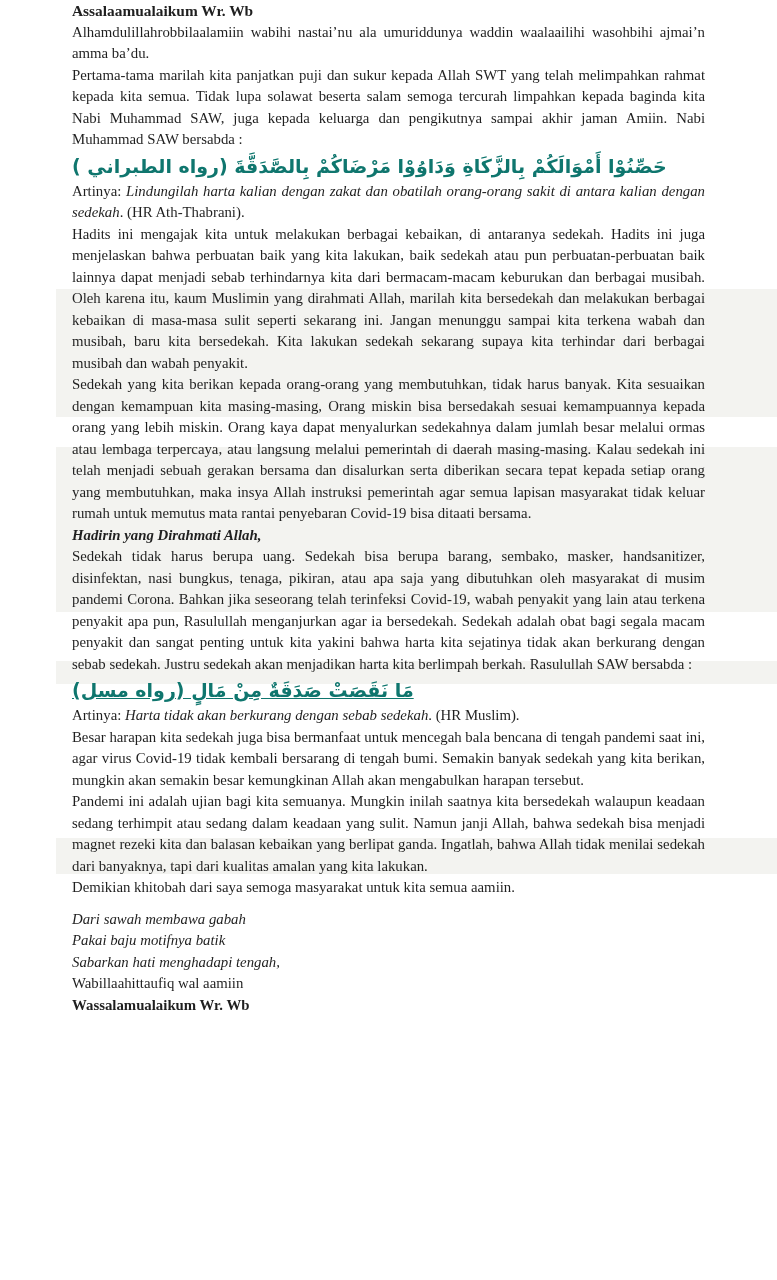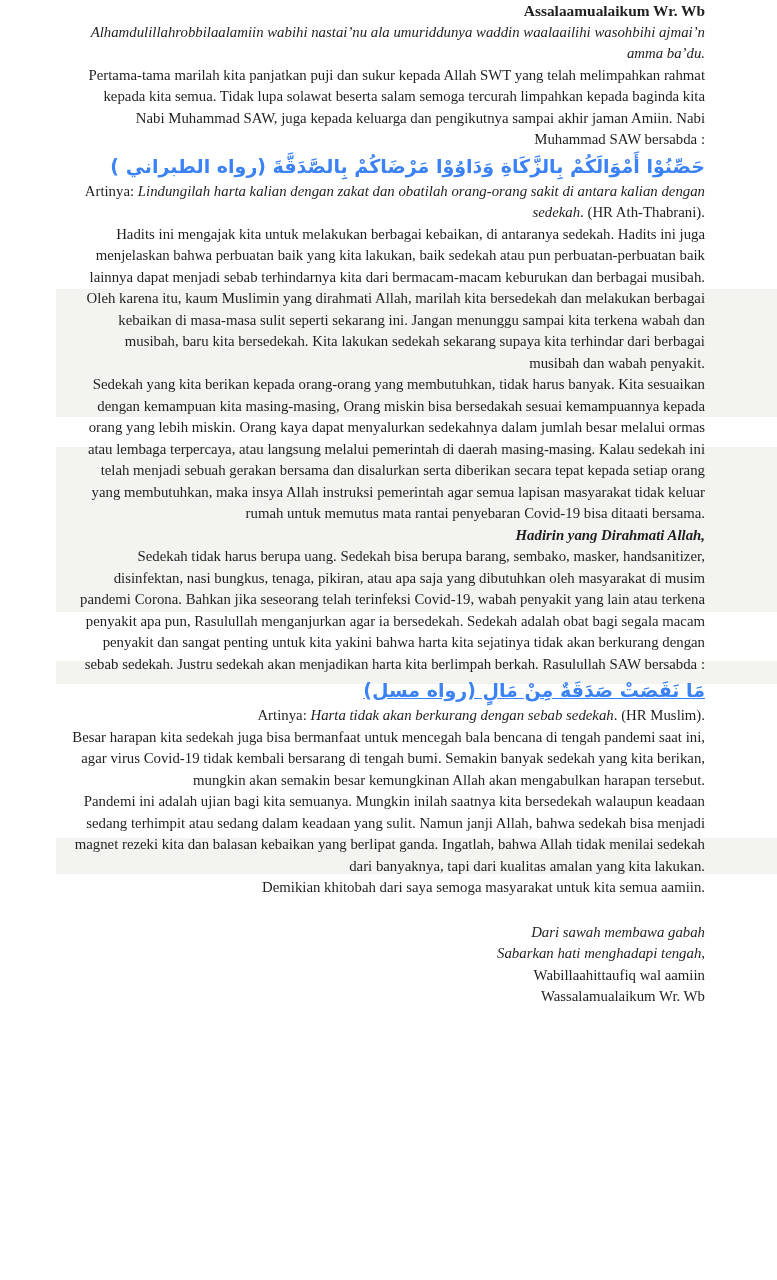--- a/index.html
+++ b/index.html
@@ -22,43 +22,43 @@
     background: #f3f3f0;
     z-index: 0;
   }
   .content {
     position: absolute;
     left: 72px;
     right: 72px;
     top: 0;
     z-index: 1;
   }
-  .content p { margin: 0; text-align: right; }
+  .content p { margin: 0; }
   .title { margin-top: 37px; font-weight: bold; font-size: 15.4px; }
   .para  { text-align: justify; }
-  .opening { margin-top: 30px; font-style: italic; text-align: justify; }
+  .opening { margin-top: 30px; text-align: justify; }
   .arabic {
     direction: rtl;
     text-align: left;
     font-family: "DejaVu Sans", sans-serif;
     font-weight: bold;
     font-size: 19px;
     line-height: 30px;
-    color: #3b82f6;
+    color: #0f766e;
   }
   .arabic-1 { margin-top: 1px; }
   .arabic-2 { margin-top: 7px; text-decoration: underline; }
   .translation { text-align: justify; }
   .translation em { font-style: italic; }
   .mt-gap   { margin-top: 27px; }
   .heading  { margin-top: 16px; font-weight: bold; font-style: italic; }
   .besar    { margin-top: 20px; }
-  .pantun   { margin-top: 23px; font-style: italic; }
+  .pantun   { margin-top: 10px; font-style: italic; }
   .closing1 { margin-top: 16px; }
-  .closing2 { font-weight: normal; }
+  .closing2 { font-weight: bold; }
 </style>
 </head>
 <body>
 
 <div class="page">
 
   <div class="band" style="top:289px; height:128px;"></div>
   <div class="band" style="top:447px; height:165px;"></div>
   <div class="band" style="top:661px; height:23px;"></div>
   <div class="band" style="top:838px; height:36px;"></div>
@@ -88,20 +88,21 @@
     <p class="translation"><span>Artinya: </span><em>Harta tidak akan berkurang dengan sebab sedekah</em><span>. (HR Muslim).</span></p>
 
     <p class="para besar">Besar harapan kita sedekah juga bisa bermanfaat untuk mencegah bala bencana di tengah pandemi saat ini, agar virus Covid-19 tidak kembali bersarang di tengah bumi. Semakin banyak sedekah yang kita berikan, mungkin akan semakin besar kemungkinan Allah akan mengabulkan harapan tersebut.</p>
 
     <p class="para">Pandemi ini adalah ujian bagi kita semuanya. Mungkin inilah saatnya kita bersedekah walaupun keadaan sedang terhimpit atau sedang dalam keadaan yang sulit. Namun janji Allah, bahwa sedekah bisa menjadi magnet rezeki kita dan balasan kebaikan yang berlipat ganda. Ingatlah, bahwa Allah tidak menilai sedekah dari banyaknya, tapi dari kualitas amalan yang kita lakukan.</p>
 
     <p>Demikian khitobah dari saya semoga masyarakat untuk kita semua aamiin.</p>
 
     <div class="pantun">
       <p>Dari sawah membawa gabah</p>
+      <p>Pakai baju motifnya batik</p>
       <p>Sabarkan hati menghadapi tengah,</p>
     </div>
 
     <p class="closing1">Wabillaahittaufiq wal aamiin</p>
     <p class="closing2">Wassalamualaikum Wr. Wb</p>
 
   </div>
 </div>
 
 </body></html>

